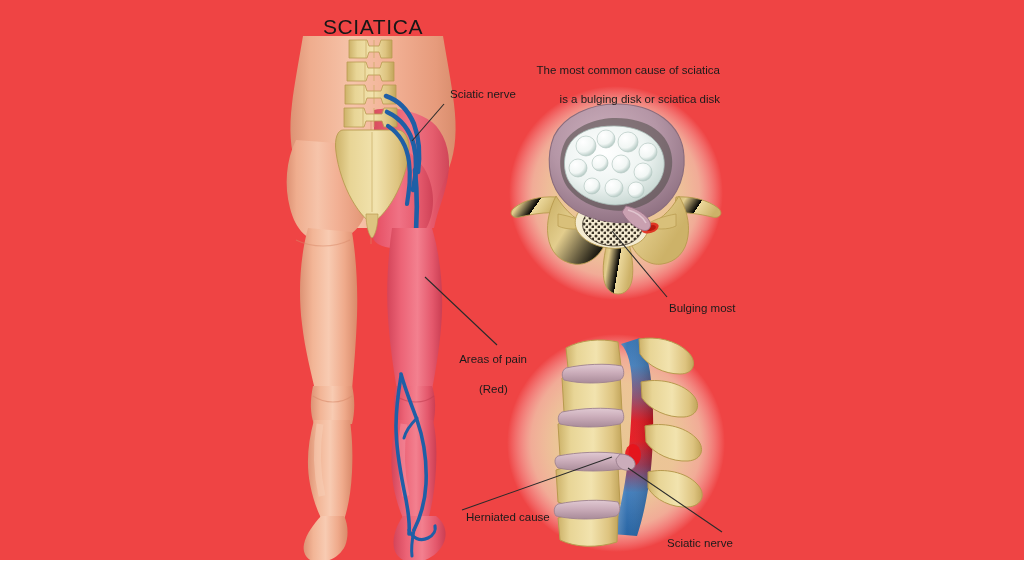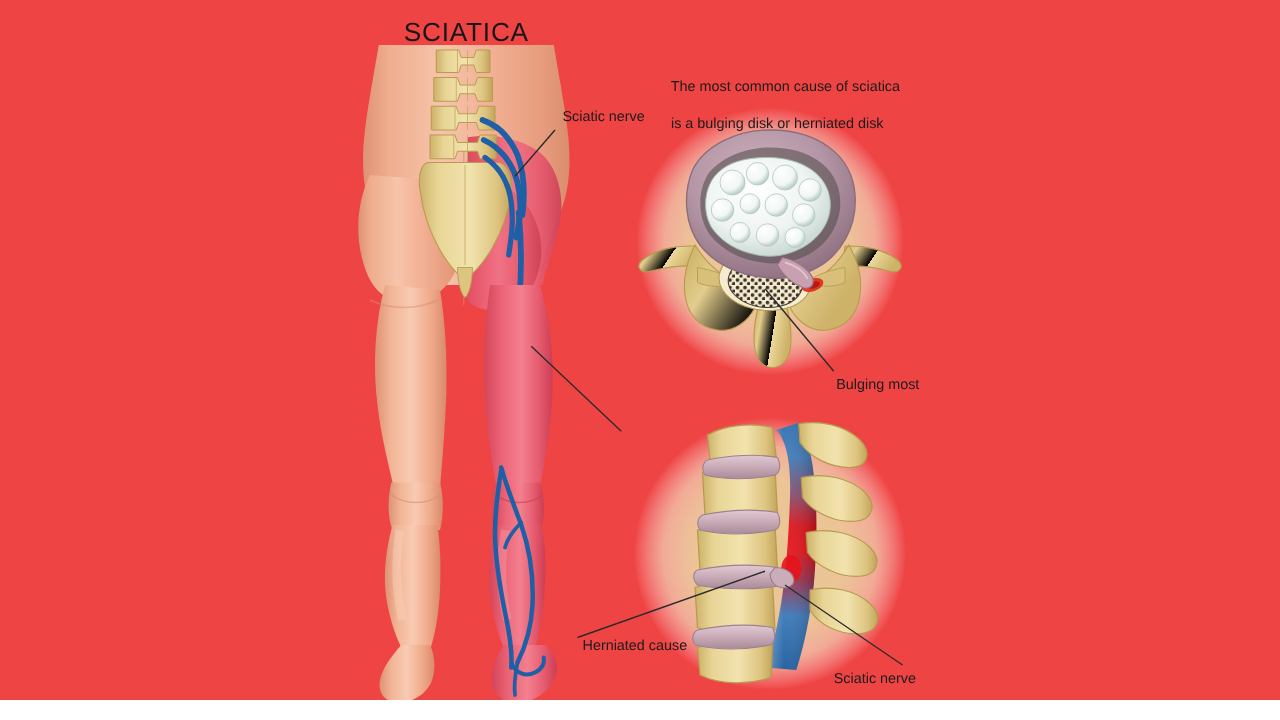--- a/index.html
+++ b/index.html
@@ -34,21 +34,21 @@
     left: 323px;
     top: 15px;
     font-size: 21px;
     letter-spacing: 0.6px;
     color: #171717;
   }
   #caption-cause {
     left: 524px;
     top: 48px;
     font-size: 11.5px;
-    text-align: left;
+    text-align: right;
     line-height: 1.28;
   }
   #label-sciatic-nerve-top {
     left: 450px;
     top: 88px;
     font-size: 11.5px;
   }
   #label-areas-of-pain {
     left: 447px;
     top: 337px;
@@ -367,25 +367,29 @@
       <line x1="667" y1="297" x2="612" y2="231"></line>
       <line x1="462" y1="510" x2="612" y2="457"></line>
       <line x1="722" y1="532" x2="628" y2="468"></line>
     </g>
   </svg>
 
   <div class="txt" id="page-title">SCIATICA</div>
 
   <div class="txt" id="caption-cause">
     <span>The most common cause of sciatica</span><br>
-    <span>is a bulging disk or herniated disk</span>
+    <span>is a bulging disk or sciatica disk</span>
   </div>
 
   <div class="txt" id="label-sciatic-nerve-top">Sciatic nerve</div>
 
+  <div class="txt" id="label-areas-of-pain">
+    <span>Areas of pain</span><br>
+    <span>(Red)</span>
+  </div>
 
   <div class="txt" id="label-bulging-disk">Bulging most</div>
 
   <div class="txt" id="label-herniated-disk">Herniated cause</div>
 
   <div class="txt" id="label-sciatic-nerve-bottom">Sciatic nerve</div>
 
 </div>
 
 </body></html>

